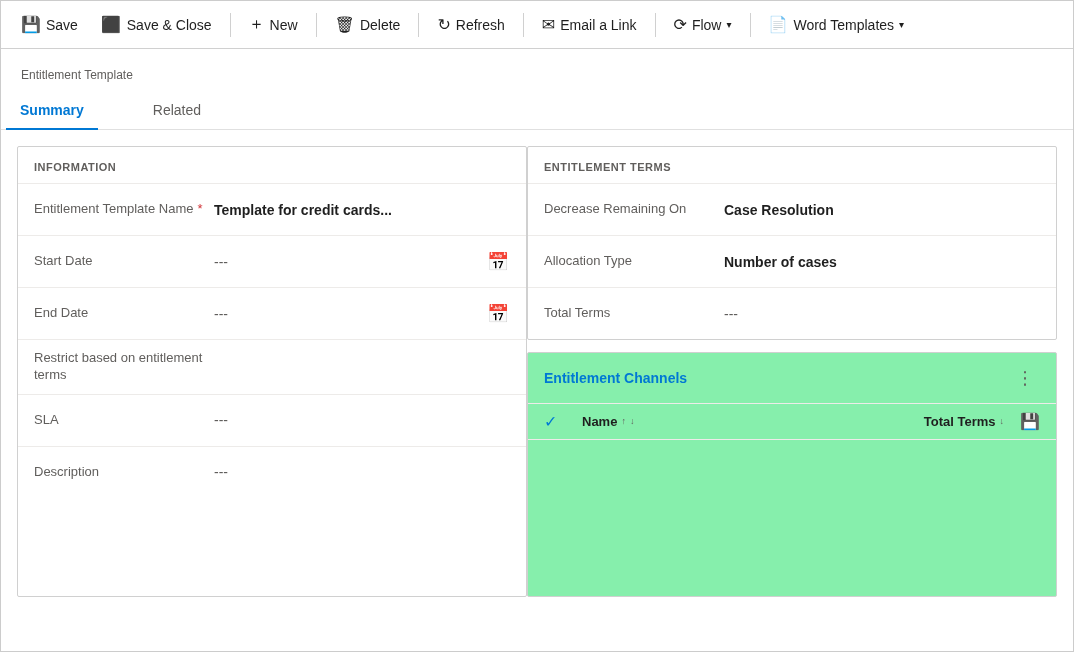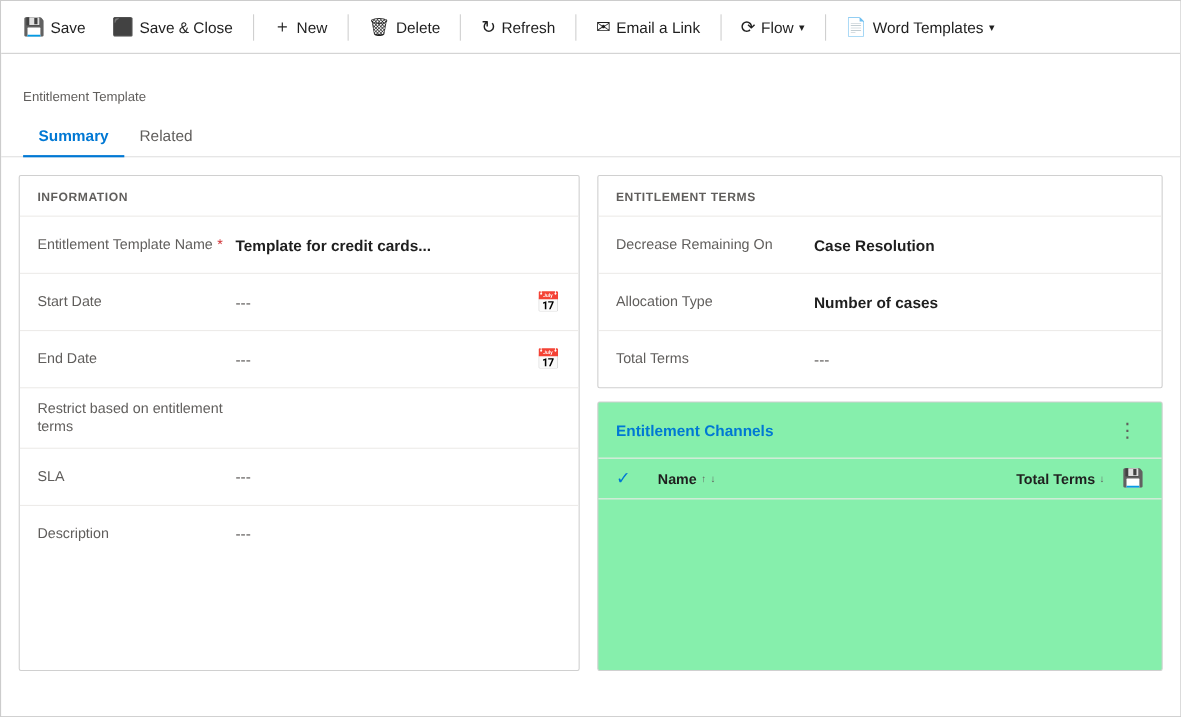--- a/index.html
+++ b/index.html
@@ -15,32 +15,32 @@
       border: none; background: transparent; cursor: pointer; font-size: 14px;
       color: #1f1f1f; border-radius: 2px; white-space: nowrap;
     }
     .toolbar-separator { width: 1px; height: 24px; background: #d0d0d0; margin: 0 4px; }
     .toolbar-icon { font-size: 16px; }
     .chevron { font-size: 10px; }
 
     
     .page-header { padding: 16px 20px 0 20px; }
     .page-title { font-size: 22px; font-weight: 600; color: #1f1f1f; }
-    .page-subtitle { font-size: 12px; color: #605e5c; margin-top: 16px; }
-
-    
-    .tabs { display: flex; padding: 0 20px; margin-top: 12px; border-bottom: 1px solid #e0e0e0; }
+    .page-subtitle { font-size: 12px; color: #605e5c; margin-top: 3px; }
+
+    
+    .tabs { display: flex; padding: 0 5px; margin-top: 12px; border-bottom: 1px solid #e0e0e0; gap: 41px; }
     .tab {
       padding: 8px 14px 10px 14px; cursor: pointer; font-size: 14px;
       color: #605e5c; border-bottom: 2px solid transparent; margin-bottom: -1px;
     }
     .tab.active { color: #0078d4; border-bottom: 2px solid #0078d4; font-weight: 600; }
 
     
-    .main-content { display: flex; padding: 16px; gap: 16px; height: calc(652px - 48px - 80px - 41px); overflow: hidden; }
+    .main-content { display: flex; padding: 16px; height: calc(652px - 48px - 80px - 41px); overflow: hidden; }
 
     
     .panel {
       border: 1px solid #d0d0d0; border-radius: 2px; background: #fff;
       flex: 1; overflow: auto;
     }
     .panel-left { flex: 0 0 510px; }
     .panel-right { flex: 1; display: flex; flex-direction: column; gap: 12px; }
 
     .panel-header {

